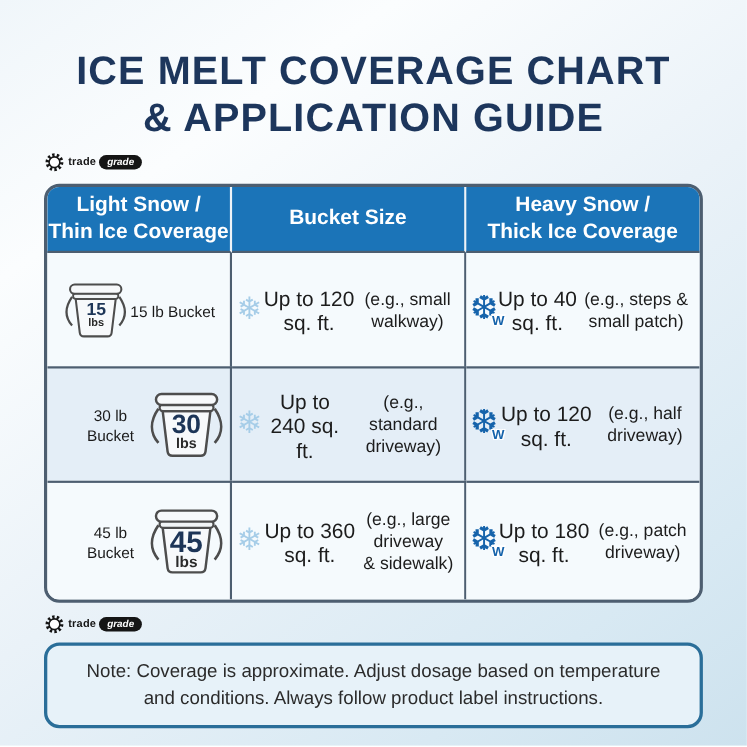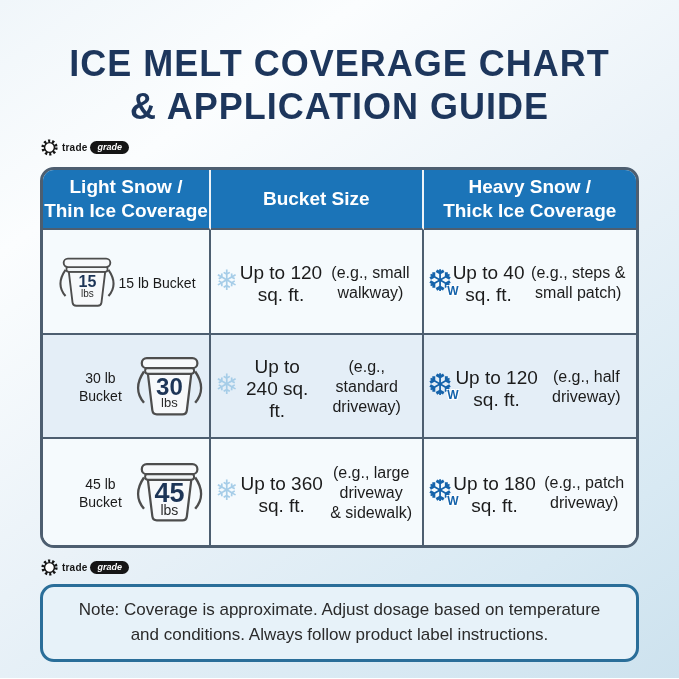--- a/index.html
+++ b/index.html
@@ -57,21 +57,21 @@
   .flake-light{color:var(--flake-light);font-size:28px;}
   .flake-heavy{color:var(--flake-heavy);font-size:30px;}
   .w-badge{
     position:absolute;right:-6px;bottom:-1px;font-size:12px;font-weight:bold;color:var(--flake-heavy);
     text-shadow:-1px -1px 0 #fff,1px -1px 0 #fff,-1px 1px 0 #fff,1px 1px 0 #fff;
   }
   
   .bucket{position:relative;display:inline-block;}
   .bucket svg{display:block;width:100%;height:100%;}
   .bucket .num{position:absolute;left:0;right:0;top:36%;text-align:center;font-weight:bold;color:#1d3557;line-height:1;}
-  .bucket .unit{position:absolute;left:0;right:0;top:62%;text-align:center;font-weight:normal;color:#2a2a2a;line-height:1;}
+  .bucket .unit{position:absolute;left:0;right:0;top:62%;text-align:center;font-weight:bold;color:#2a2a2a;line-height:1;}
   .b15{width:62px;height:56px;}
   .b15 .num{font-size:16px;}  .b15 .unit{font-size:10px;}
   .b30{width:86px;height:78px;}
   .b30 .num{font-size:24px;}  .b30 .unit{font-size:13px;}
   .b45{width:98px;height:90px;}
   .b45 .num{font-size:27px;}  .b45 .unit{font-size:14px;}
   
   .note{
     margin-top:5px;border:3px solid #2a6e99;border-radius:14px;background:#e7f2f9;
     padding:11px 8px;text-align:center;font-size:17px;color:#2b2b2b;line-height:1.45;white-space:pre-line;

